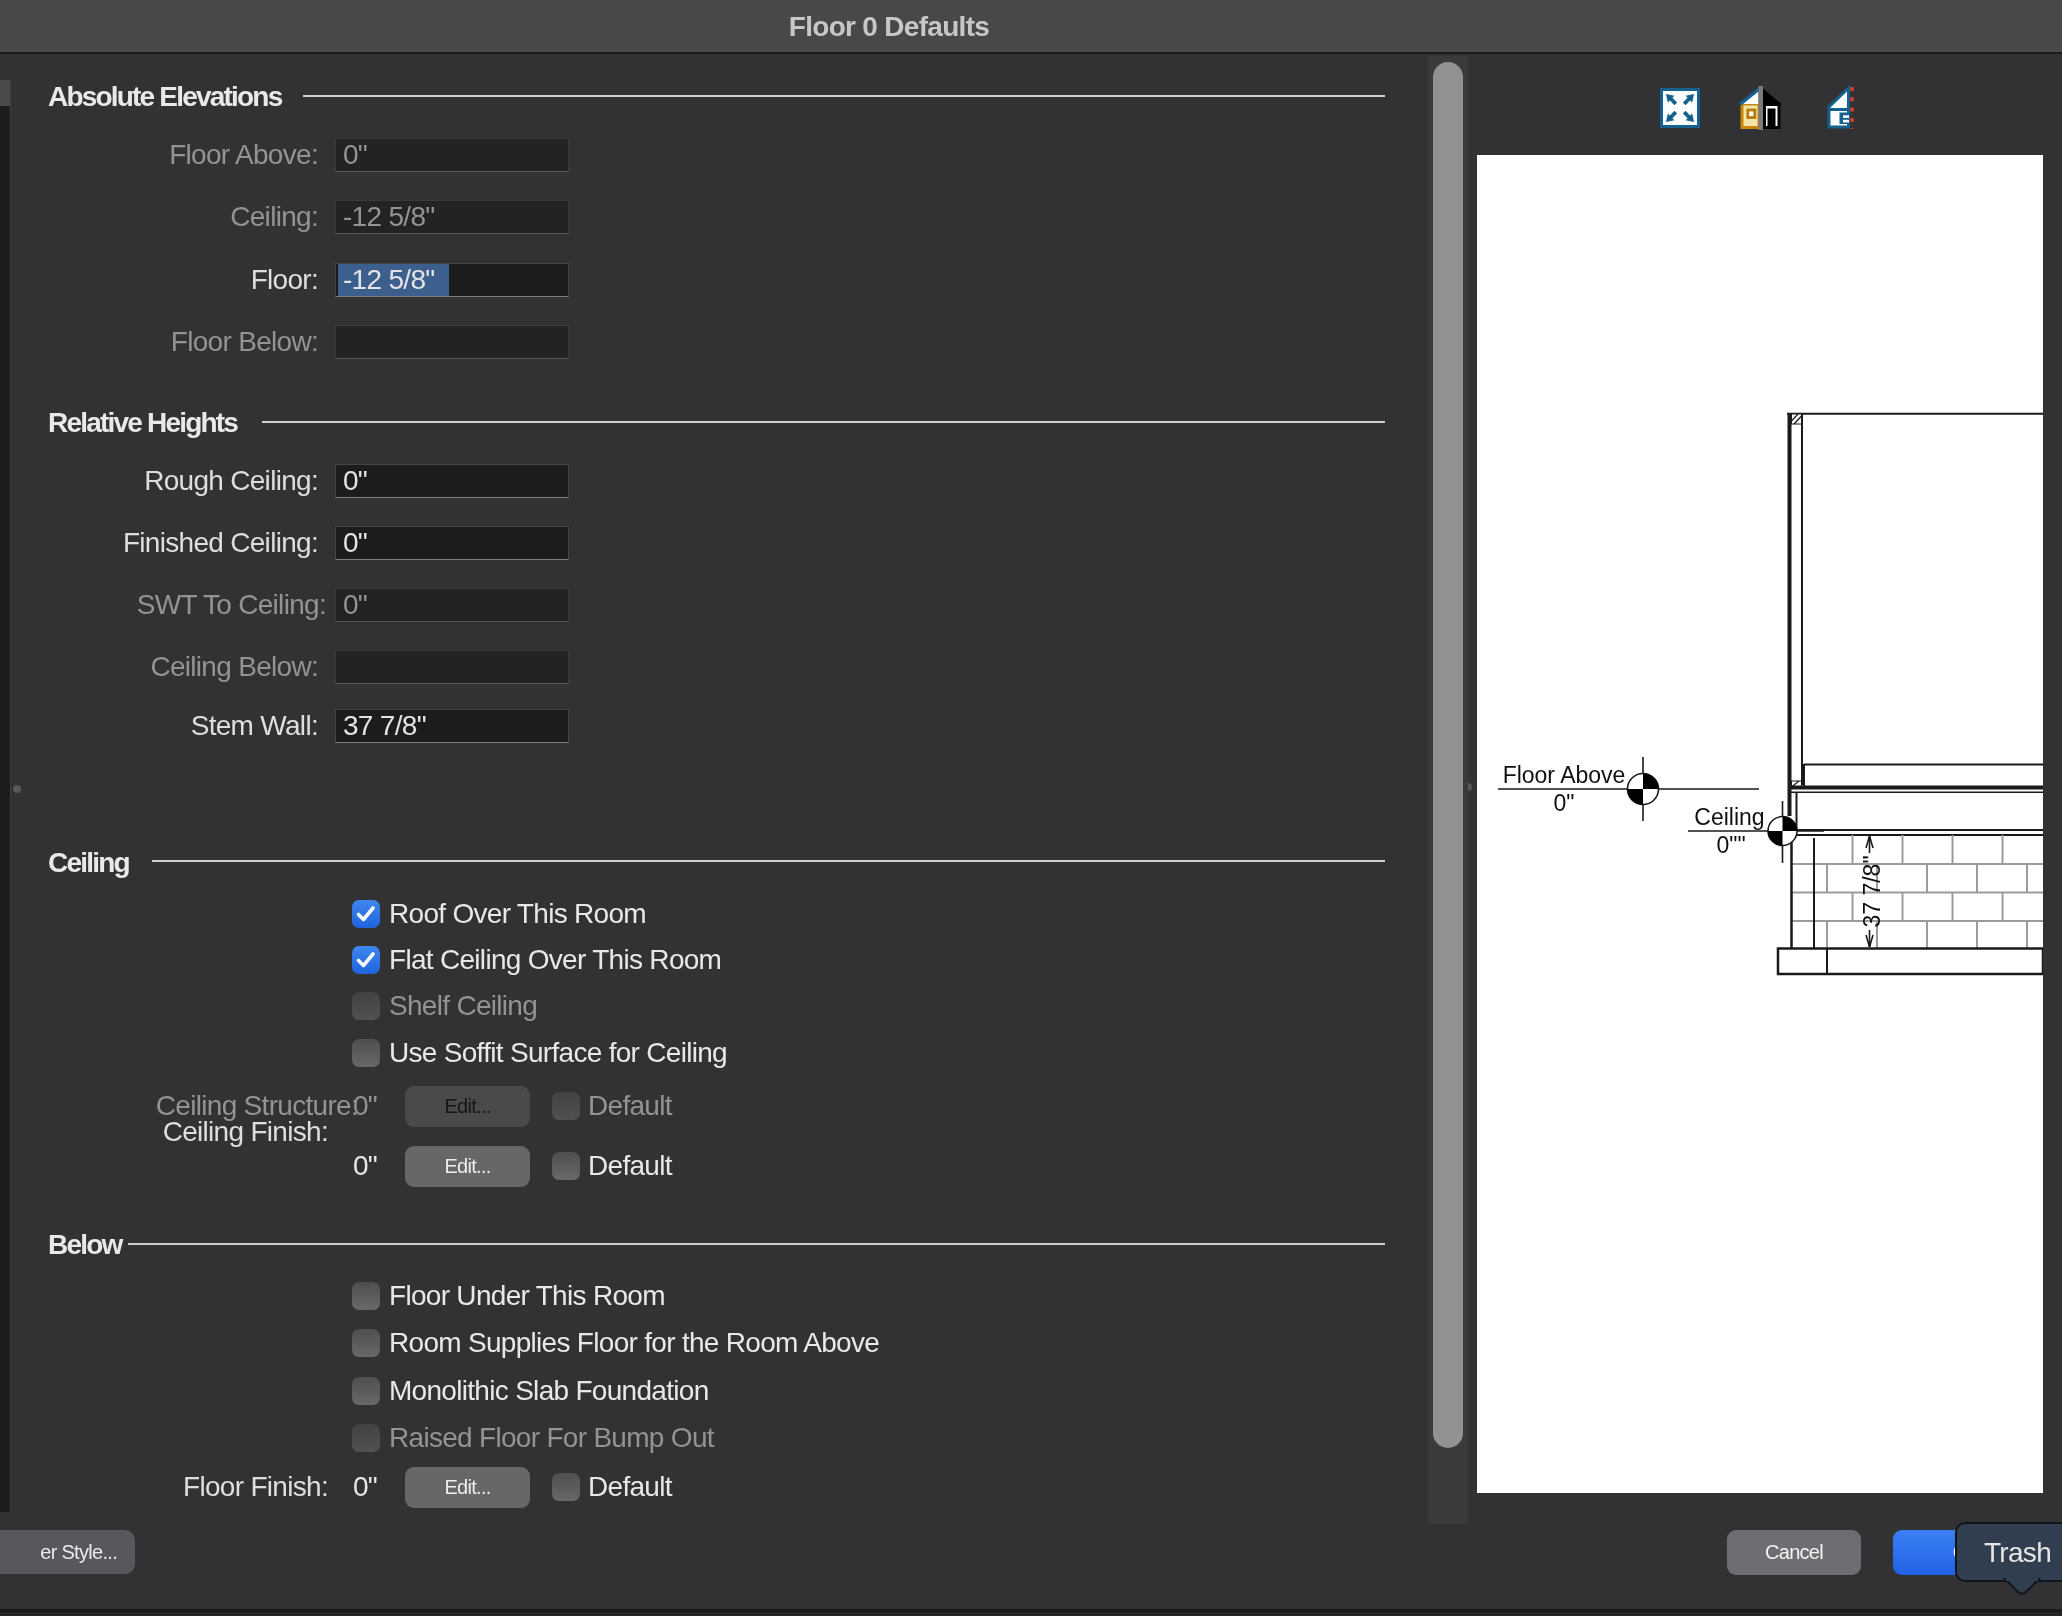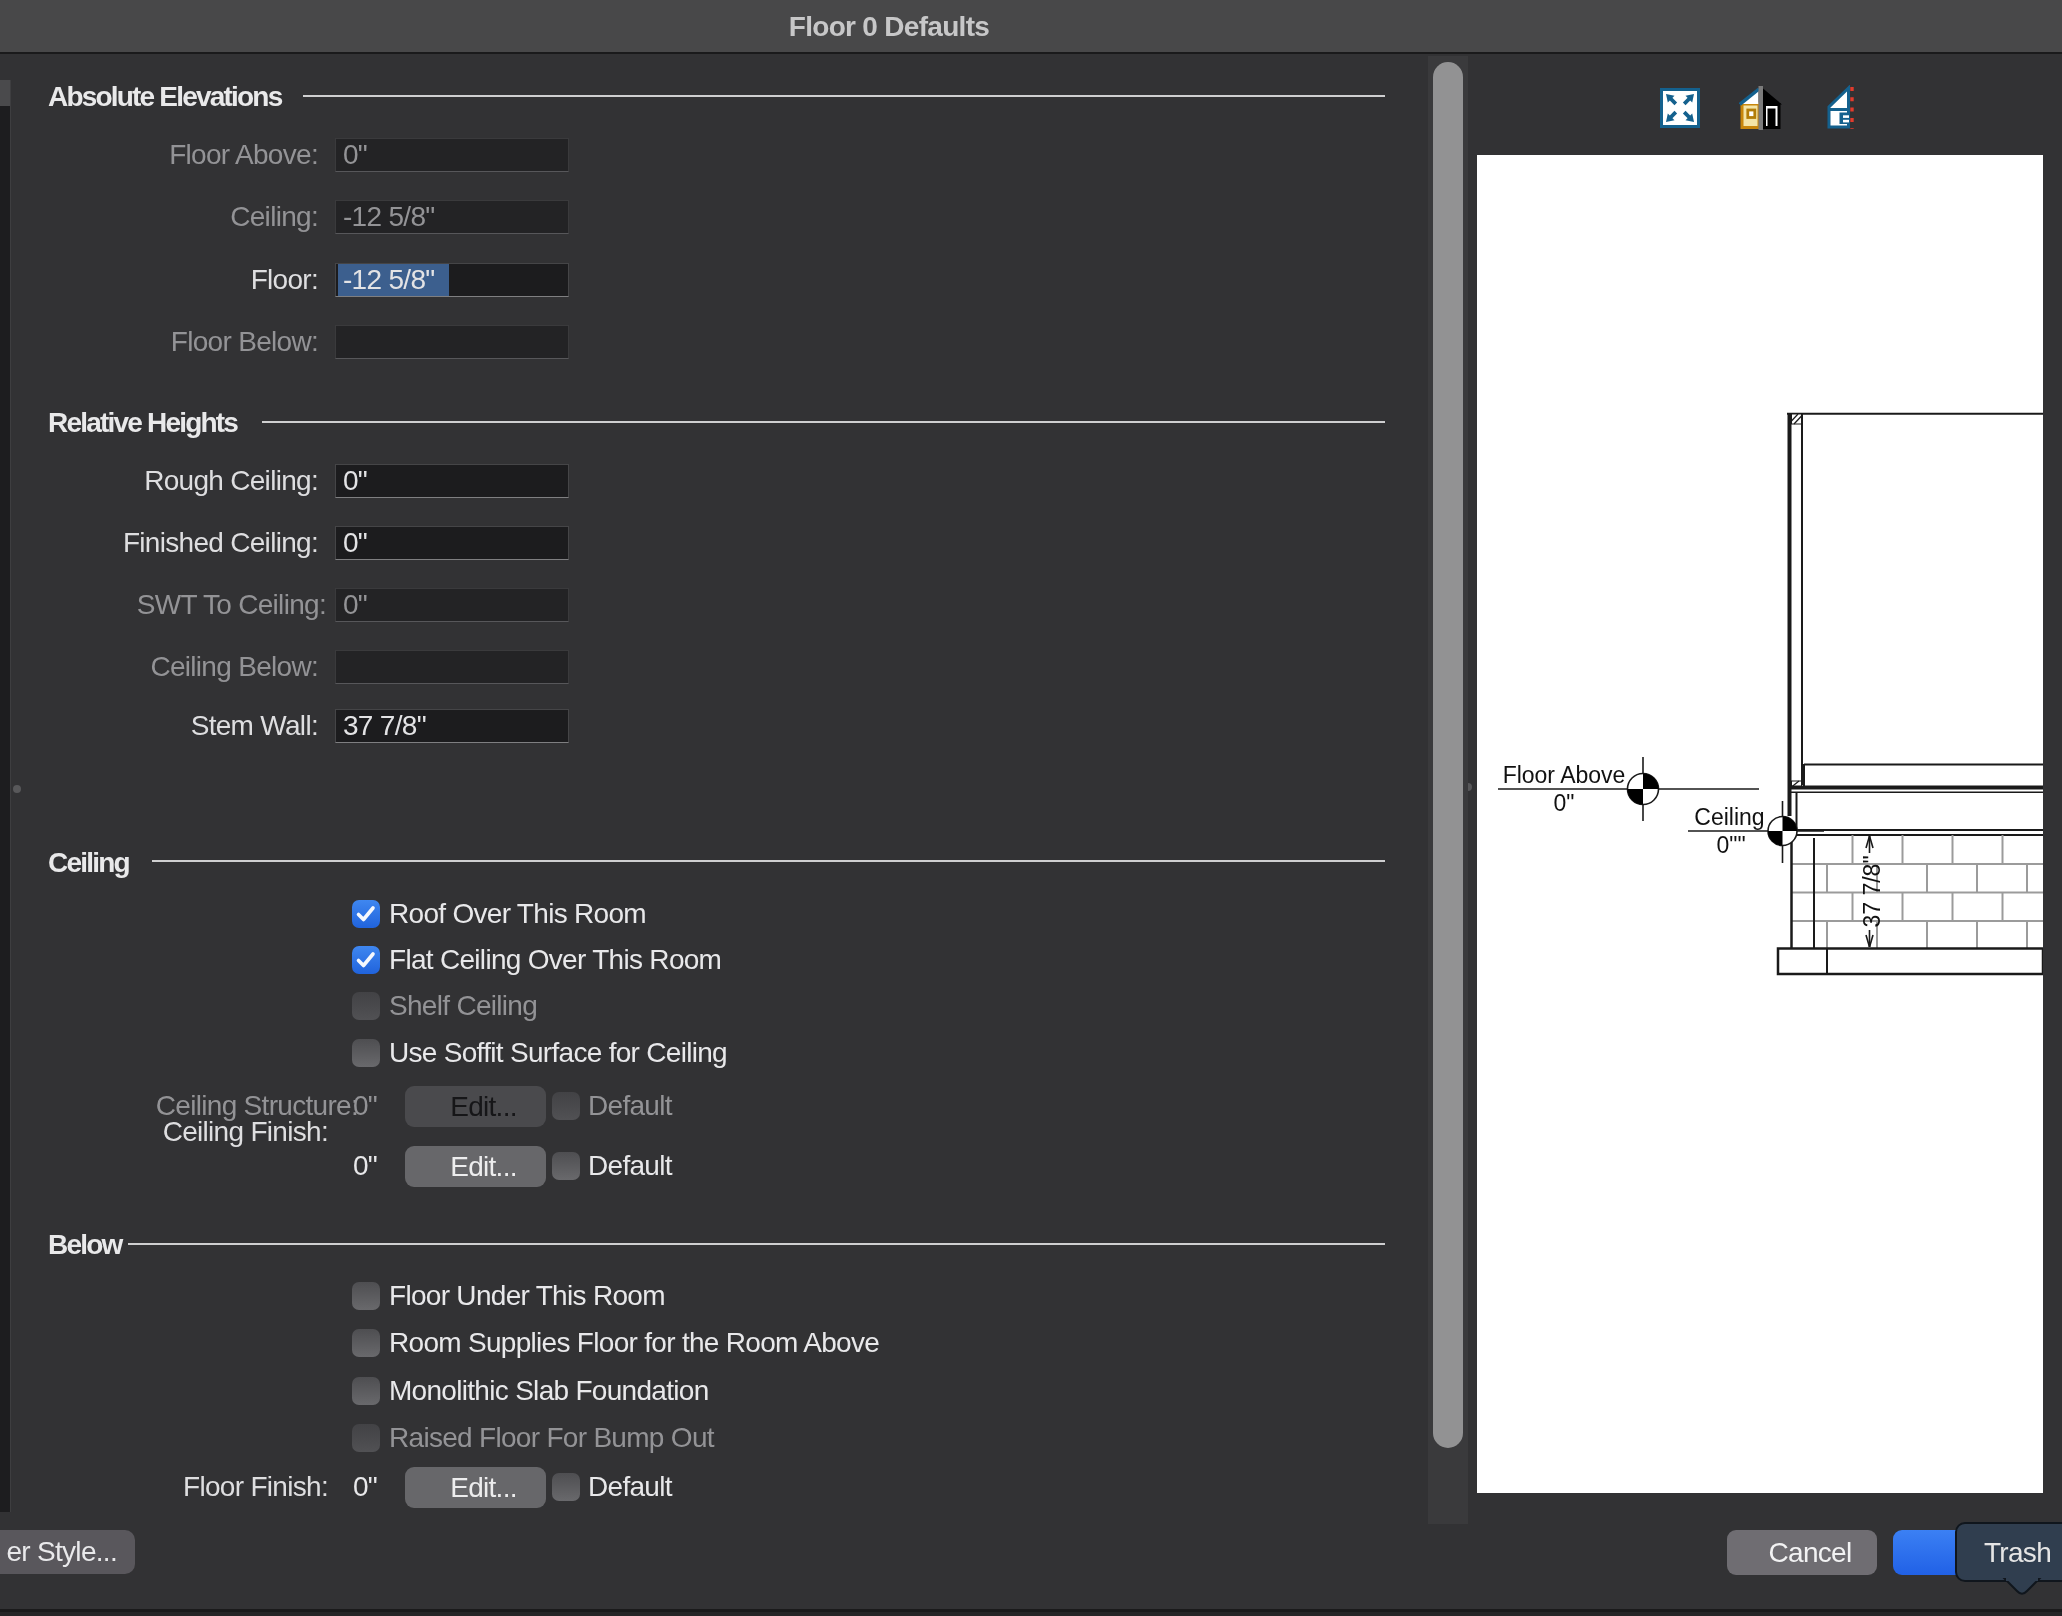--- a/index.html
+++ b/index.html
@@ -25,21 +25,21 @@
        border-bottom-color:#7f7f81;font-size:28px;color:#e3e3e5;line-height:32px;padding-left:7px;letter-spacing:-0.7px;
        box-sizing:border-box;}
   .fld.dis{background:#232325;border-color:#3a3a3c;border-bottom-color:#57575a;color:#939396;}
   .sel{background:#3c5f8e;display:inline-block;height:32px;margin-left:-5px;padding:0 14px 0 5px;}
   
   .cb{width:28px;height:28px;border-radius:7px;background:linear-gradient(180deg,#4e4e51,#69696c);}
   .cb.dis{background:linear-gradient(180deg,#424245,#515154);}
   .cb.on{background:linear-gradient(180deg,#3f87f0,#2063dc);}
   .cblbl{font-size:28px;color:#e8e8ea;height:40px;line-height:40px;letter-spacing:-0.7px;}
   
-  .btn{border-radius:9px;font-size:28px;text-align:center;letter-spacing:-0.7px;padding-left:16px;}
+  .btn{border-radius:9px;font-size:20px;text-align:center;letter-spacing:-0.7px;}
   .editbtn{left:405px;width:125px;height:41px;line-height:41px;background:#67676a;color:#ededee;}
   .editbtn.dis{background:#4a4a4d;color:#161618;}
   .val{left:340px;width:50px;text-align:center;font-size:28px;height:40px;line-height:40px;color:#e8e8ea;letter-spacing:-0.7px;}
   
   #sbtrack{left:1428px;top:56px;width:40px;height:1468px;background:#3a3a3c;}
   #sbthumb{left:1433px;top:62px;width:30px;height:1386px;background:#929293;border-radius:15px;}
   
   #preview{left:1477px;top:155px;width:566px;height:1338px;background:#ffffff;}
   
   #botline{left:0;top:1609px;width:2062px;height:3px;background:#1a1a1b;}

